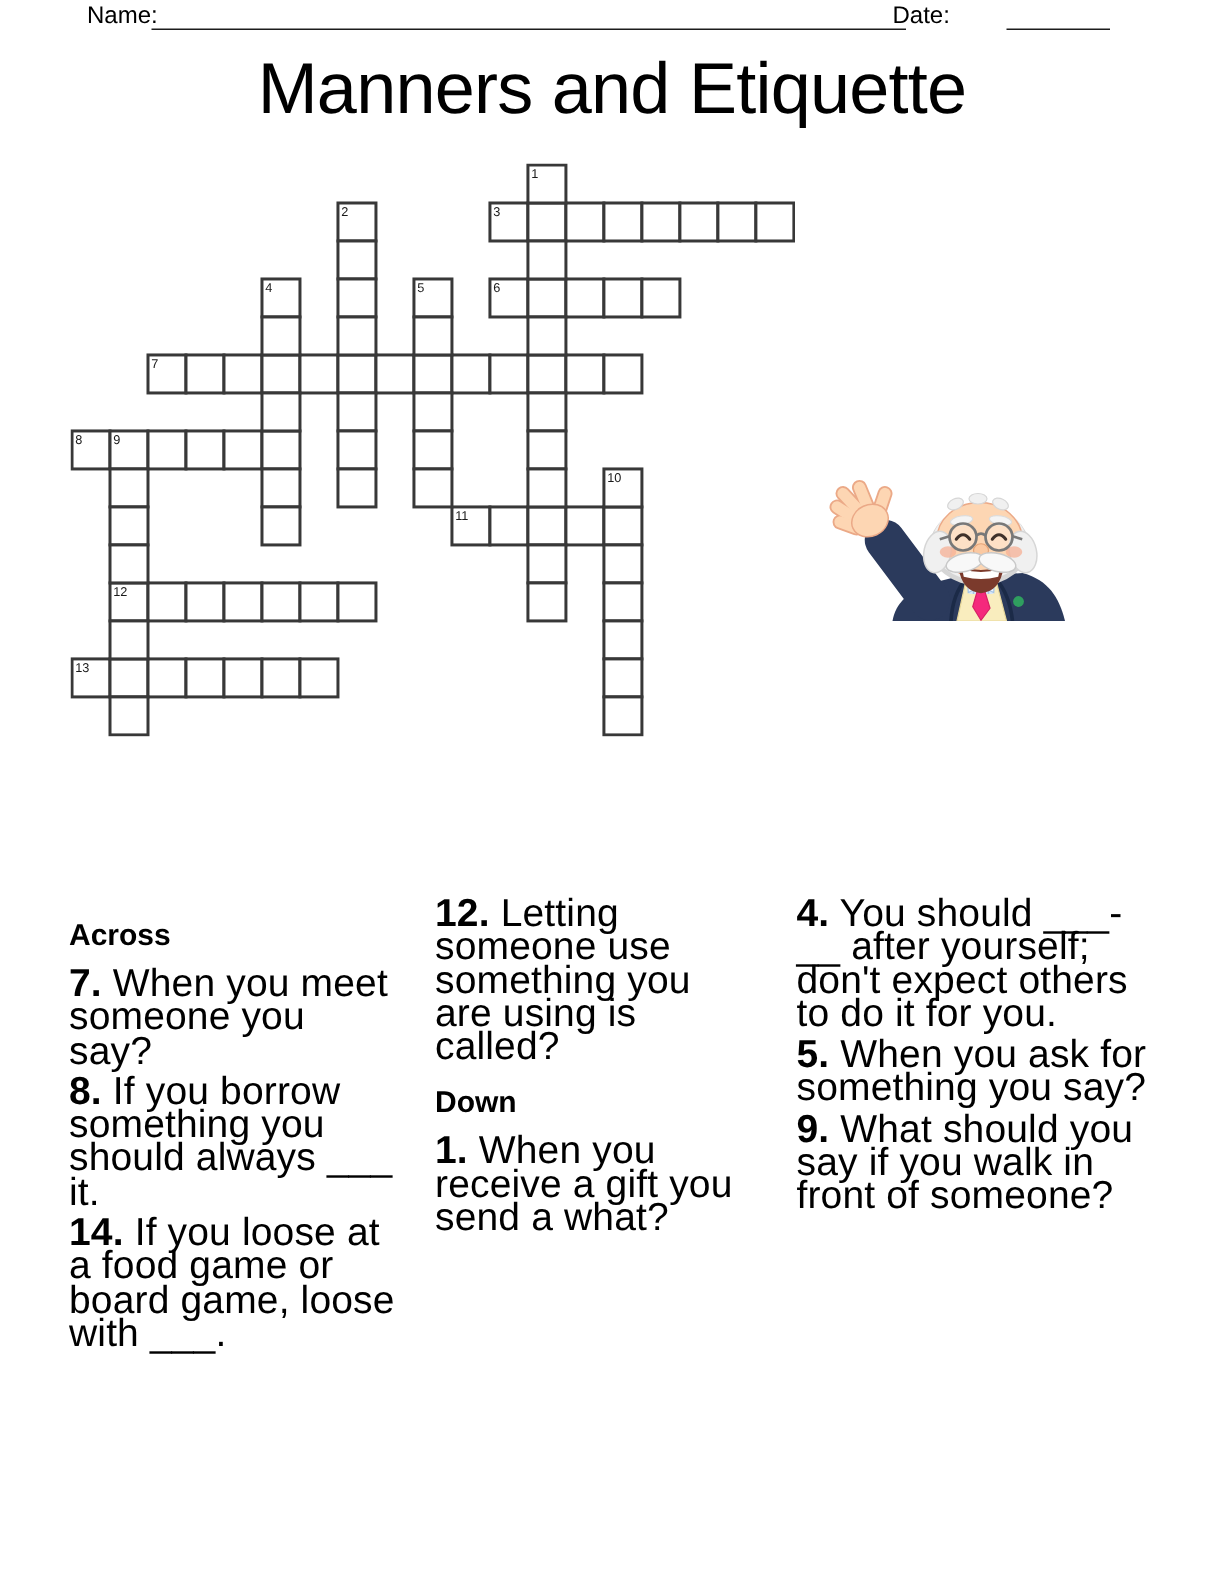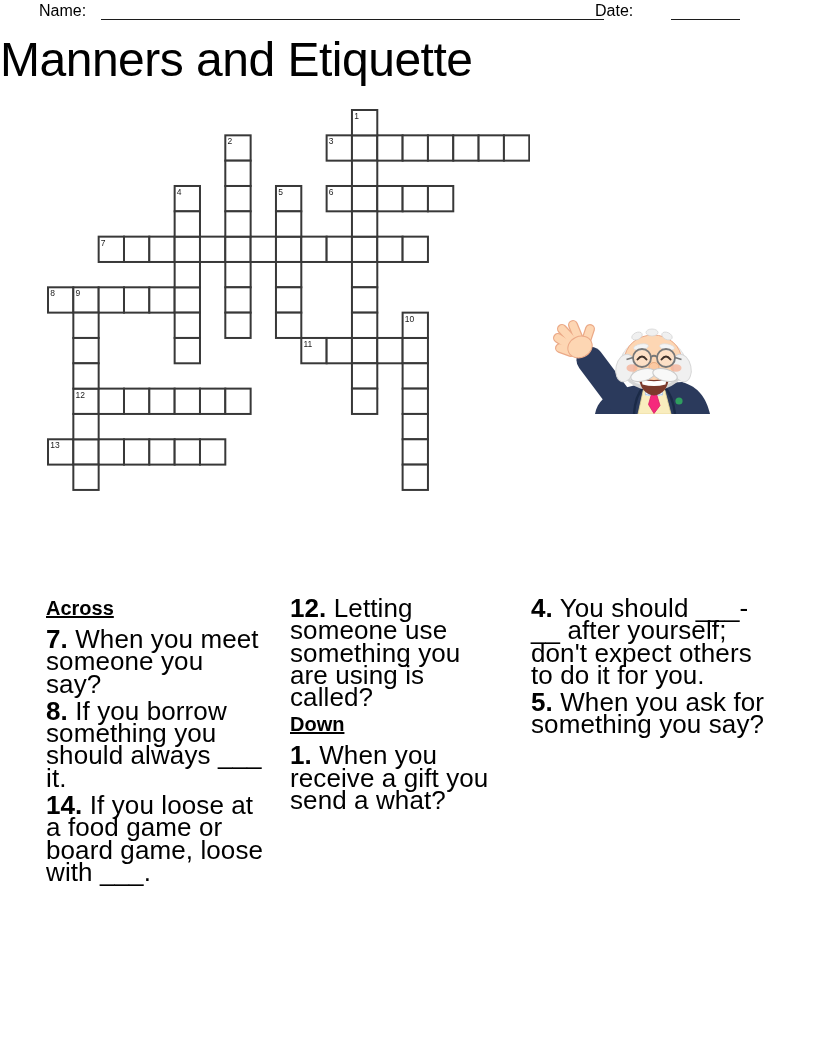--- a/index.html
+++ b/index.html
@@ -2,39 +2,39 @@
 <html><head>
 <meta charset="utf-8">
 <style>
   html,body{margin:0;padding:0}
   body{
     width:816px;height:1056px;position:relative;overflow:hidden;
     background:#ffffff;color:#000;
     font-family:"Liberation Sans", sans-serif;
   }
   .hdr-label{position:absolute;font-size:16px;top:2px;white-space:nowrap}
-  #name-label{left:39px}
+  #name-label{left:58px}
   #date-label{left:595px}
   .write-line{position:absolute;top:19px;height:0;border-bottom:1.7px solid #1c1c1c}
   #name-line{left:101px;width:503px}
   #date-line{left:671px;width:69px}
   #page-title{
-    position:absolute;top:32px;left:0;width:816px;
+    position:absolute;top:32px;left:0;width:816px;text-align:center;
     font-size:48px;font-weight:400;letter-spacing:-0.5px;white-space:nowrap
   }
   #grid-svg{position:absolute;left:47px;top:109px}
   .cellnum{font-size:8.5px;fill:#1a1a1a;font-family:"Liberation Sans",sans-serif}
   #man-svg{position:absolute;left:540px;top:316px}
   .clue-col{position:absolute;top:597px}
   #clue-col-1{left:46px;width:219px}
   #clue-col-2{left:290px;width:215px}
   #clue-col-3{left:531px;width:244px}
   .clue-heading{
-    font-size:20px;font-weight:bold;text-decoration:underline;
-    margin:0 0 8px 0
+    font-size:20px;font-weight:bold;
+    margin:16px 0 8px 0
   }
   .clue{font-size:26px;line-height:22.3px;margin:0 0 5px 0;letter-spacing:0.1px}
   .clue b{font-weight:bold}
 </style>
 </head>
 <body style="--suit: #2b3a5c; --suit_dark: #1b2a47; --skin: #fdd6b3; --skin_outline: #eba987; --hair: #f0f0f0; --hair_shade: #d6d6d6; --glasses: #787878; --mustache: #f8f8f8; --mouth: #7b3a2c; --teeth: #ffffff; --cheek: #f6b096; --tie: #f5297c; --tie_dark: #d62065; --vest: #f9edbe; --shirt: #d8e8f8; --shirt_check: #a5c4e6; --accent_green: #2f9e5f;">
 
 <div class="hdr-label" id="name-label">Name:</div>
 <div class="write-line" id="name-line"></div>
 <div class="hdr-label" id="date-label">Date:</div>
@@ -231,13 +231,14 @@
     <p class="clue"><b>14.</b> If you loose at a food game or board game, loose with ___.</p>
   </div>
 <div class="clue-col" id="clue-col-2">
     <p class="clue"><b>12.</b> Letting someone use something you are using is called?</p>
     <div class="clue-heading">Down</div>
     <p class="clue"><b>1.</b> When you receive a gift you send a what?</p>
   </div>
 <div class="clue-col" id="clue-col-3">
     <p class="clue"><b>4.</b> You should ___-__ after yourself; don't expect others to do it for you.</p>
     <p class="clue"><b>5.</b> When you ask for something you say?</p>
+    <p class="clue"><b>9.</b> What should you say if you walk in front of someone?</p>
   </div>
 
 </body></html>

